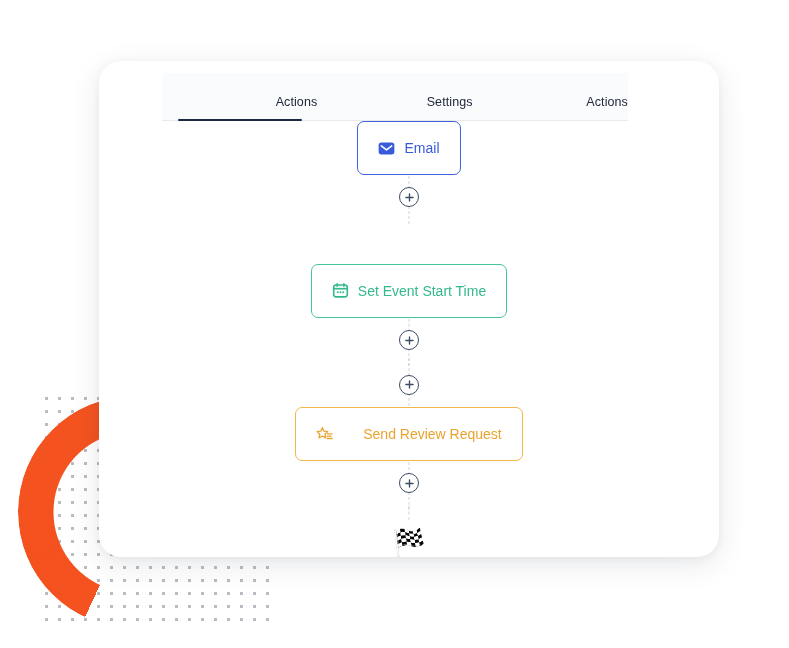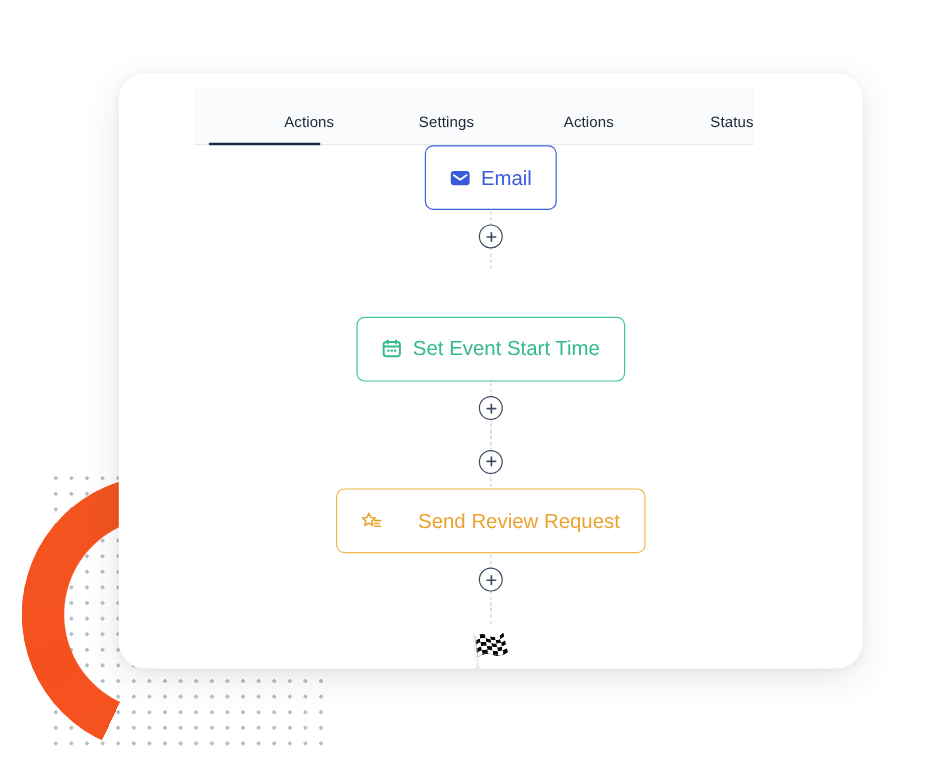--- a/index.html
+++ b/index.html
@@ -120,21 +120,21 @@
 
   .node {
     display: inline-flex;
     align-items: center;
     justify-content: center;
     gap: 9px;
     height: 58px;
     padding: 0 20px;
     border-radius: 7px;
     background: #ffffff;
-    font-size: 17px;
+    font-size: 14px;
     white-space: nowrap;
     cursor: pointer;
     position: relative;
     z-index: 2;
   }
 
   .node-label { line-height: 1; }
 
   .node.email       { border: 1.4px solid #4062d8; color: #3a5bd9; min-width: 104px; }
   .node.event       { border: 1.4px solid #45c59a; color: #34b98d; min-width: 178px; margin-top: 44px; }
@@ -209,21 +209,20 @@
 
   <div class="deco-dots"></div>
   <div class="deco-arc"></div>
 
   <div class="card">
 
     <div class="tabbar">
       <button class="tab active">Actions</button>
       <button class="tab">Settings</button>
       <button class="tab">Actions</button>
-      <button class="tab">Status</button>
     </div>
 
     <div class="flow">
 
       <div class="node email">
         <span class="icon">
           <svg width="17" height="17" viewBox="0 0 16 16" aria-hidden="true">
             <rect x="0.6" y="2.4" width="14.8" height="11.2" rx="2.6" fill="#3a5bd9"></rect>
             <path d="M3.1 5.6 L8 9.3 L12.9 5.6" fill="none" stroke="#ffffff" stroke-width="1.5" stroke-linecap="round" stroke-linejoin="round"></path>
           </svg>

